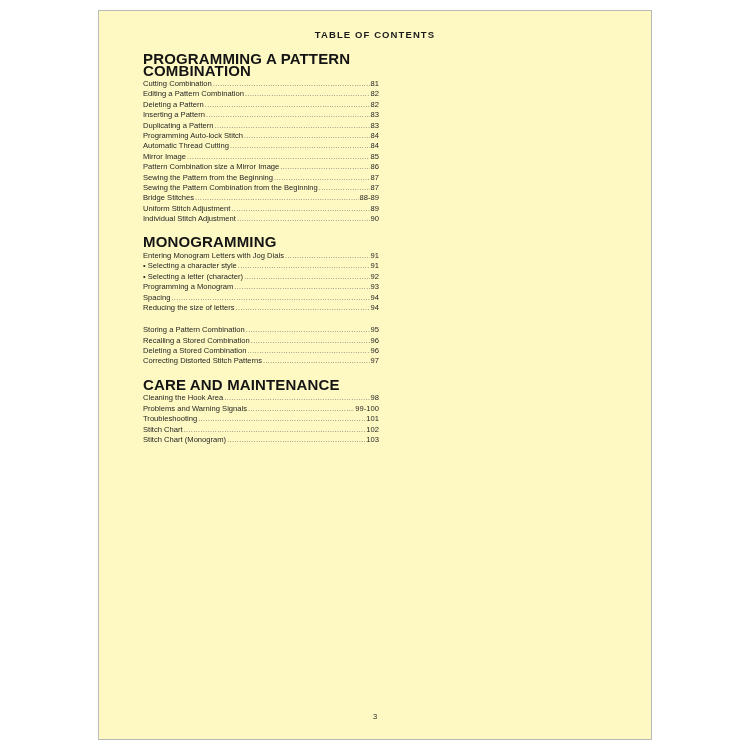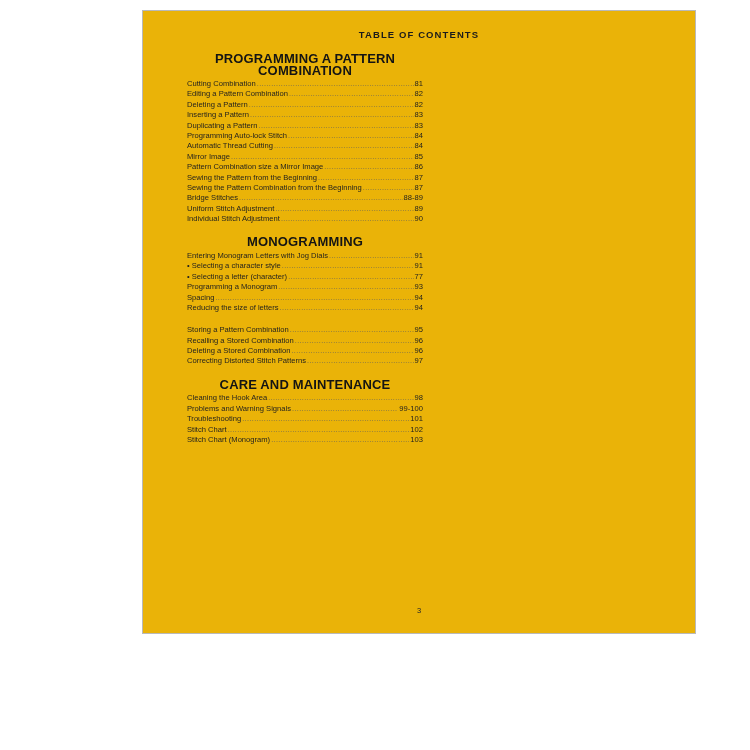--- a/index.html
+++ b/index.html
@@ -18,25 +18,24 @@
     left: 0; top: 0;
     width: 750px;
     height: 750px;
     background: #ffffff;
   }
   .page-sheet {
     position: absolute;
     left: 98px;
     top: 10px;
     width: 554px;
-    height: 624px;
-    background: #eab308;
+    height: 730px;
+    background: #fef9c3;
     border: 1px solid #b9b9b9;
     box-sizing: border-box;
-    margin-left: 44px;
   }
   .doc-title {
     position: absolute;
     left: 0;
     top: 18px;
     width: 100%;
     text-align: center;
     font-size: 9.5px;
     letter-spacing: 1.1px;
     color: #1b1b1b;
@@ -45,27 +44,26 @@
   .content {
     position: absolute;
     left: 44px;
     top: 42px;
     width: 236px;
   }
   .section {
     margin-bottom: 12px;
   }
   .section-title {
-    font-size: 13px;
+    font-size: 15px;
     font-weight: bold;
     color: #141414;
     letter-spacing: 0.15px;
     line-height: 11.5px;
     margin-bottom: 3px;
-    text-align: center;
   }
   .entry {
     display: flex;
     align-items: flex-end;
     font-size: 7.6px;
     color: #1f1f1f;
     line-height: 10.4px;
     height: 10.4px;
     overflow: hidden;
     white-space: nowrap;
@@ -188,21 +186,21 @@
             <span class="page">91</span>
           </div>
           <div class="entry">
             <span class="label">• Selecting a character style</span>
             <span class="dots">..........................................................................................</span>
             <span class="page">91</span>
           </div>
           <div class="entry">
             <span class="label">• Selecting a letter (character)</span>
             <span class="dots">..........................................................................................</span>
-            <span class="page">77</span>
+            <span class="page">92</span>
           </div>
           <div class="entry">
             <span class="label">Programming a Monogram</span>
             <span class="dots">..........................................................................................</span>
             <span class="page">93</span>
           </div>
           <div class="entry">
             <span class="label">Spacing</span>
             <span class="dots">..........................................................................................</span>
             <span class="page">94</span>

